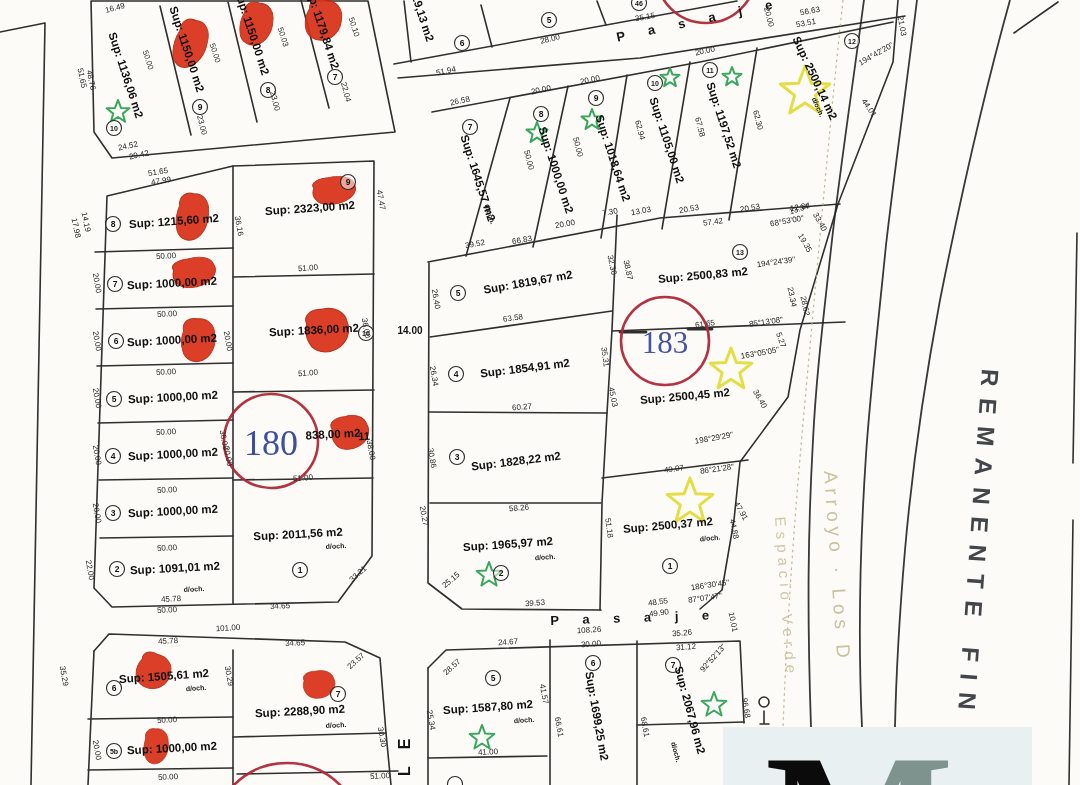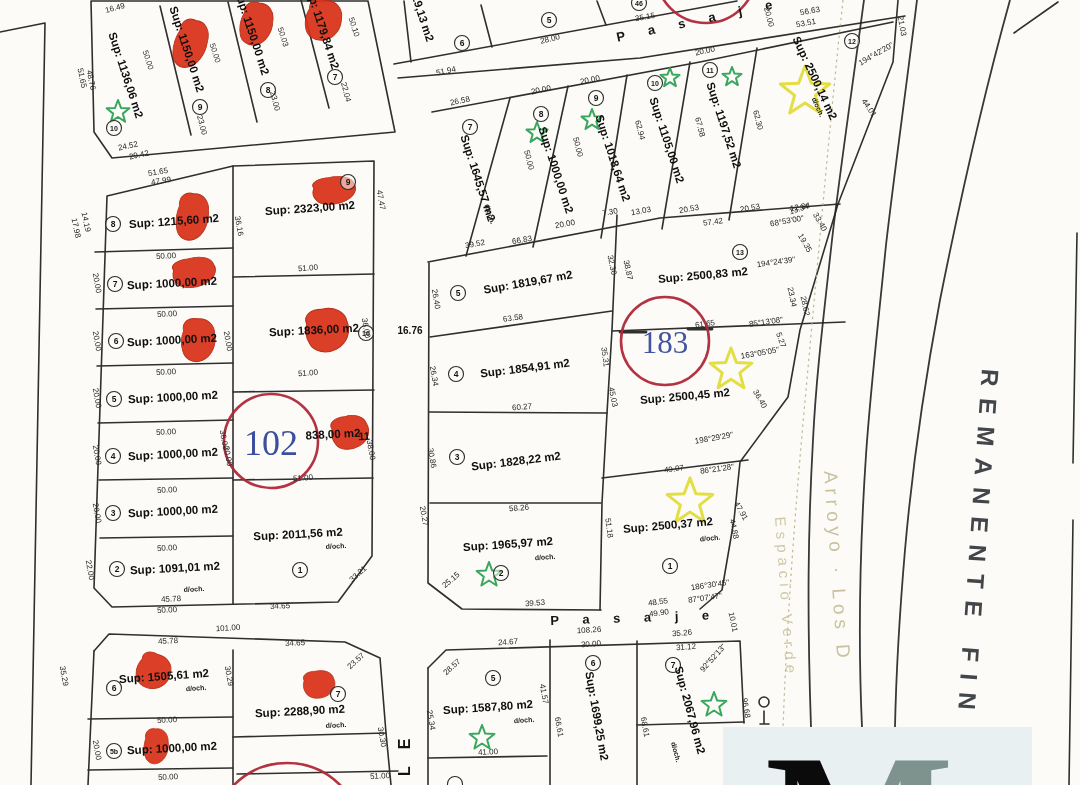--- a/index.html
+++ b/index.html
@@ -195,21 +195,21 @@
       <circle cx="493" cy="678" r="7.5" fill="rgba(252,251,247,.55)" stroke="#2b2b2b" stroke-width="1.1"></circle>
       <text x="493" y="680.8" text-anchor="middle" fill="#161616" font-size="8.5" font-family="&quot;Liberation Sans&quot;,sans-serif" font-weight="700">5</text>
       <circle cx="593" cy="663" r="7.5" fill="rgba(252,251,247,.55)" stroke="#2b2b2b" stroke-width="1.1"></circle>
       <text x="593" y="665.8" text-anchor="middle" fill="#161616" font-size="8.5" font-family="&quot;Liberation Sans&quot;,sans-serif" font-weight="700">6</text>
       <circle cx="673" cy="665" r="7.5" fill="rgba(252,251,247,.55)" stroke="#2b2b2b" stroke-width="1.1"></circle>
       <text x="673" y="667.8" text-anchor="middle" fill="#161616" font-size="8.5" font-family="&quot;Liberation Sans&quot;,sans-serif" font-weight="700">7</text>
       <circle cx="455" cy="784" r="7.5" fill="rgba(252,251,247,.55)" stroke="#2b2b2b" stroke-width="1.1"></circle>
     </svg>
 
   <div id="labels">
-      <span class="ringnum" style="left: 271px; top: 443px; transform: translate(-50%, -50%) rotate(0deg); font-size: 36px; color: rgb(60, 79, 158);">102</span>
+      <span class="ringnum" style="left: 271px; top: 443px; transform: translate(-50%, -50%) rotate(0deg); font-size: 36px; color: rgb(60, 79, 158);">180</span>
       <span class="ringnum" style="left: 665px; top: 343px; transform: translate(-50%, -50%) rotate(0deg); font-size: 31px; color: rgb(68, 84, 158);">183</span>
       <span class="sup" style="left: 126px; top: 75px; transform: translate(-50%, -50%) rotate(72deg);">Sup: 1136,06 m2</span>
       <span class="sup" style="left: 187px; top: 49px; transform: translate(-50%, -50%) rotate(72deg);">Sup: 1150,00 m2</span>
       <span class="sup" style="left: 252px; top: 32px; transform: translate(-50%, -50%) rotate(72deg);">Sup: 1150,00 m2</span>
       <span class="sup" style="left: 322px; top: 26px; transform: translate(-50%, -50%) rotate(72deg);">Sup: 1179,84 m2</span>
       <span class="sup" style="left: 421px; top: 12px; transform: translate(-50%, -50%) rotate(72deg);">2519,13 m2</span>
       <span class="sup" style="left: 478px; top: 178px; transform: translate(-50%, -50%) rotate(72deg);">Sup: 1645,57 m2</span>
       <span class="sup" style="left: 556px; top: 170px; transform: translate(-50%, -50%) rotate(72deg);">Sup: 1000,00 m2</span>
       <span class="sup" style="left: 613px; top: 158px; transform: translate(-50%, -50%) rotate(72deg);">Sup: 1018,64 m2</span>
       <span class="sup" style="left: 667px; top: 140px; transform: translate(-50%, -50%) rotate(72deg);">Sup: 1105,00 m2</span>
@@ -306,21 +306,21 @@
       <span class="dim" style="left: 674px; top: 469px; transform: translate(-50%, -50%) rotate(-8deg);">49.07</span>
       <span class="dim" style="left: 717px; top: 469px; transform: translate(-50%, -50%) rotate(-8deg);">86°21'28"</span>
       <span class="dim" style="left: 609px; top: 528px; transform: translate(-50%, -50%) rotate(82deg);">51.18</span>
       <span class="dim" style="left: 734px; top: 529px; transform: translate(-50%, -50%) rotate(78deg);">44.88</span>
       <span class="dim" style="left: 741px; top: 511px; transform: translate(-50%, -50%) rotate(60deg);">47.91</span>
       <span class="dim" style="left: 710px; top: 585px; transform: translate(-50%, -50%) rotate(-8deg);">186°30'45"</span>
       <span class="dim" style="left: 705px; top: 598px; transform: translate(-50%, -50%) rotate(-8deg);">87°07'47"</span>
       <span class="dim" style="left: 658px; top: 602px; transform: translate(-50%, -50%) rotate(-8deg);">48.55</span>
       <span class="dim" style="left: 659px; top: 613px; transform: translate(-50%, -50%) rotate(-8deg);">49.90</span>
       <span class="dim" style="left: 733px; top: 622px; transform: translate(-50%, -50%) rotate(78deg);">10.01</span>
-      <span class="dim b" style="left: 410px; top: 330px; transform: translate(-50%, -50%) rotate(0deg);">16.76</span>
+      <span class="dim b" style="left: 410px; top: 330px; transform: translate(-50%, -50%) rotate(0deg);">14.00</span>
       <span class="dim" style="left: 475px; top: 244px; transform: translate(-50%, -50%) rotate(-10deg);">39.52</span>
       <span class="dim" style="left: 522px; top: 240px; transform: translate(-50%, -50%) rotate(-10deg);">66.83</span>
       <span class="dim" style="left: 565px; top: 224px; transform: translate(-50%, -50%) rotate(-10deg);">20.00</span>
       <span class="dim" style="left: 436px; top: 299px; transform: translate(-50%, -50%) rotate(80deg);">26.40</span>
       <span class="dim" style="left: 434px; top: 376px; transform: translate(-50%, -50%) rotate(80deg);">26.34</span>
       <span class="dim" style="left: 432px; top: 458px; transform: translate(-50%, -50%) rotate(80deg);">30.86</span>
       <span class="dim" style="left: 424px; top: 516px; transform: translate(-50%, -50%) rotate(80deg);">20.27</span>
       <span class="dim" style="left: 451px; top: 580px; transform: translate(-50%, -50%) rotate(-40deg);">25.15</span>
       <span class="dim" style="left: 513px; top: 318px; transform: translate(-50%, -50%) rotate(-7deg);">63.58</span>
       <span class="dim" style="left: 522px; top: 407px; transform: translate(-50%, -50%) rotate(-5deg);">60.27</span>

